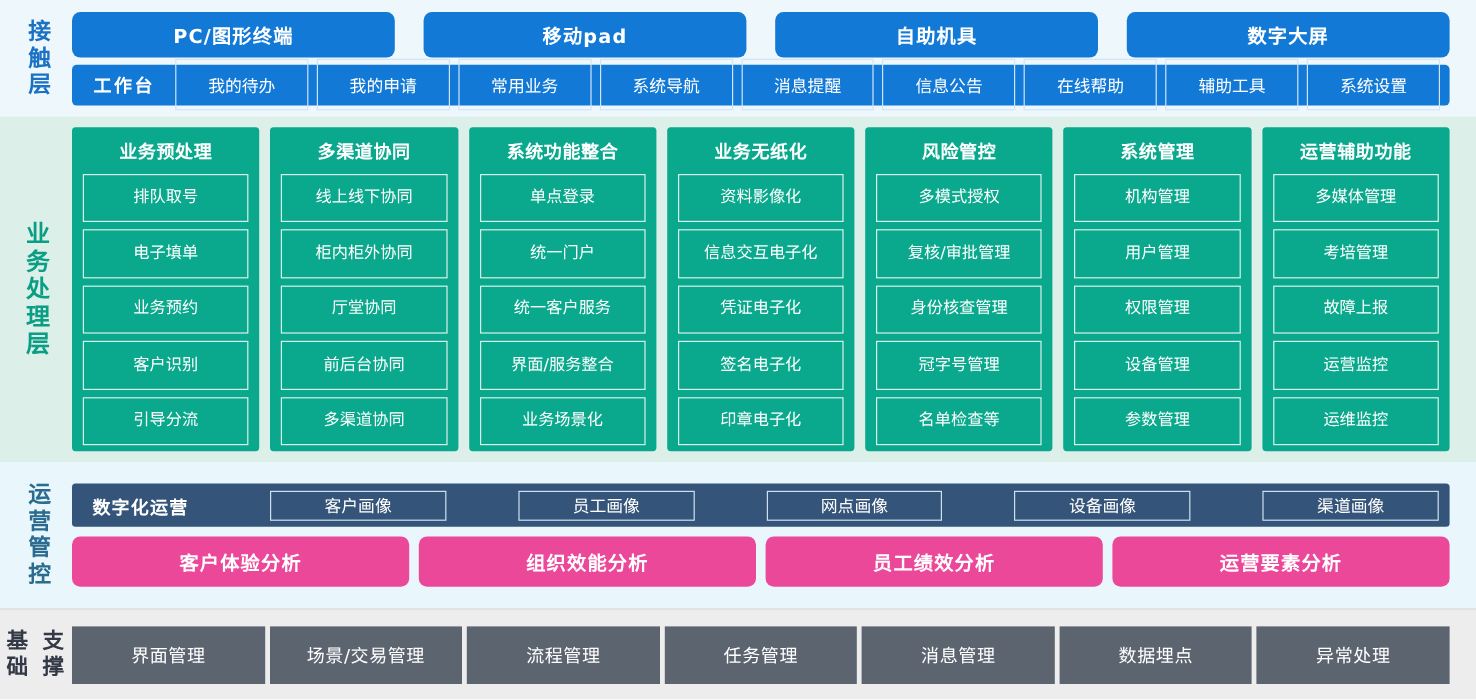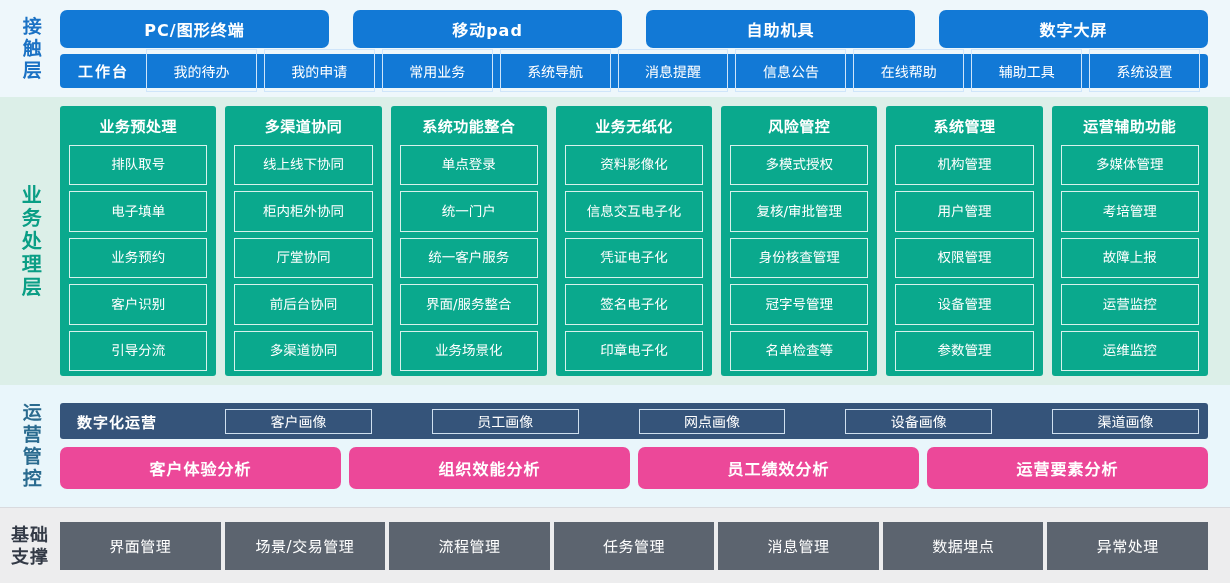--- a/index.html
+++ b/index.html
@@ -103,21 +103,21 @@
   .analysis-row{display:flex;gap:8px;height:42px;}
   .analysis-card{
     flex:1;background:#ec4899;color:#fff;border-radius:7px;
     display:flex;align-items:center;justify-content:center;
     font-size:16px;font-weight:bold;letter-spacing:1px;
   }
 
   
   .band-base{background:#ededee;height:76px;border-top:1px solid #d9dade;}
   .band-base .band-label{color:#333a46;font-size:18px;letter-spacing:1px;}
-  .band-base .band-label .stack{display:flex;flex-direction:column;line-height:1.18;}
+  .band-base .band-label .stack{display:flex;flex-direction:row;line-height:1.18;}
   .band-base .band-body{padding:9px 22px 9px 0;justify-content:center;}
   .base-row{display:flex;gap:4px;height:48px;}
   .base-card{
     flex:1;background:#5c646f;color:#fff;
     display:flex;align-items:center;justify-content:center;
     font-size:15px;letter-spacing:.5px;white-space:nowrap;
   }
 </style>
 </head>
 <body>

